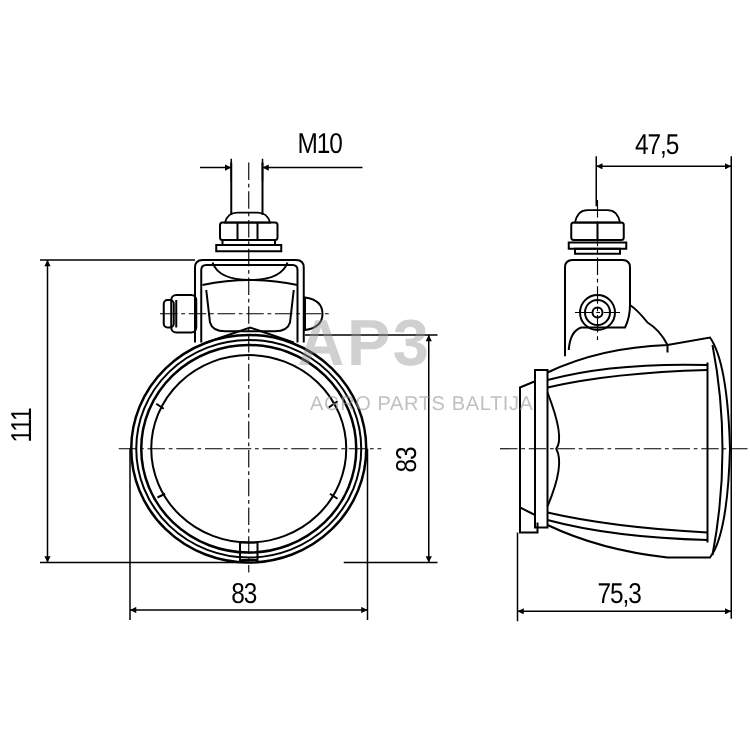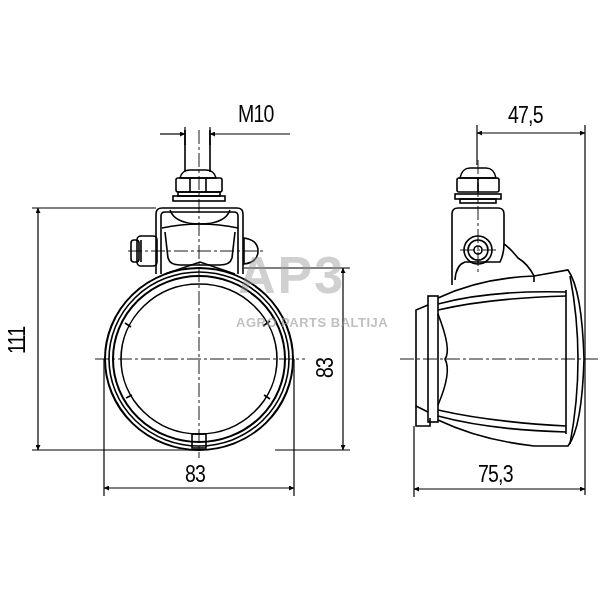--- a/index.html
+++ b/index.html
@@ -1,21 +1,21 @@
 <!DOCTYPE html>
 <html><head>
 <meta charset="utf-8">
 <style>
   html,body{margin:0;padding:0;background:#ffffff;}
   body{width:600px;height:600px;position:relative;overflow:hidden;font-family:"Liberation Sans",sans-serif;}
   svg{position:absolute;left:0;top:0;}
   .dim-label{position:absolute;font-family:"Liberation Sans",sans-serif;font-size:23px;color:#000;letter-spacing:-1px;transform:scaleX(0.85);transform-origin:left top;line-height:1;}
   .dim-label.vertical{transform:rotate(-90deg) scaleX(0.85);transform-origin:left top;}
   .wm-big{position:absolute;left:238px;top:249px;font-family:"Liberation Sans",sans-serif;font-weight:bold;font-size:52px;color:rgba(150,150,150,0.45);letter-spacing:2px;line-height:1;}
-  .wm-small{position:absolute;left:236px;top:316px;font-family:"Liberation Sans",sans-serif;font-weight:bold;font-size:13px;color:rgba(150,150,150,0.6);letter-spacing:0.5px;line-height:1;}
+  .wm-small{position:absolute;left:248px;top:316px;font-family:"Liberation Sans",sans-serif;font-weight:normal;font-size:16px;color:rgba(150,150,150,0.6);letter-spacing:0.5px;line-height:1;}
 </style>
 </head>
 <body>
 
 <svg width="600" height="600" viewBox="0 0 600 600" xmlns="http://www.w3.org/2000/svg">
   <defs>
     <marker id="arr" viewBox="0 0 10 10" refX="10" refY="5" markerWidth="8" markerHeight="5" orient="auto-start-reverse" markerUnits="userSpaceOnUse">
       <path d="M0,0 L10,5 L0,10 z" fill="#000"></path>
     </marker>
   </defs>

